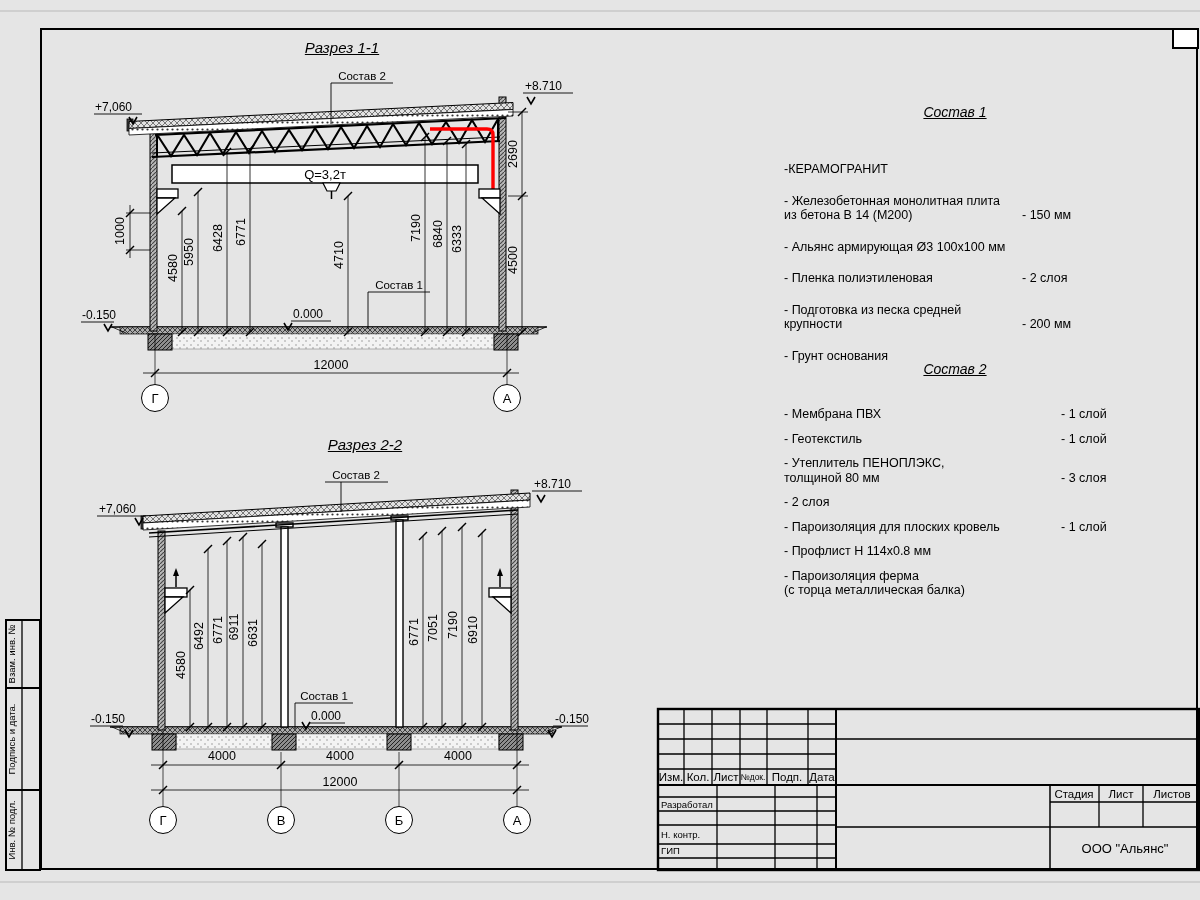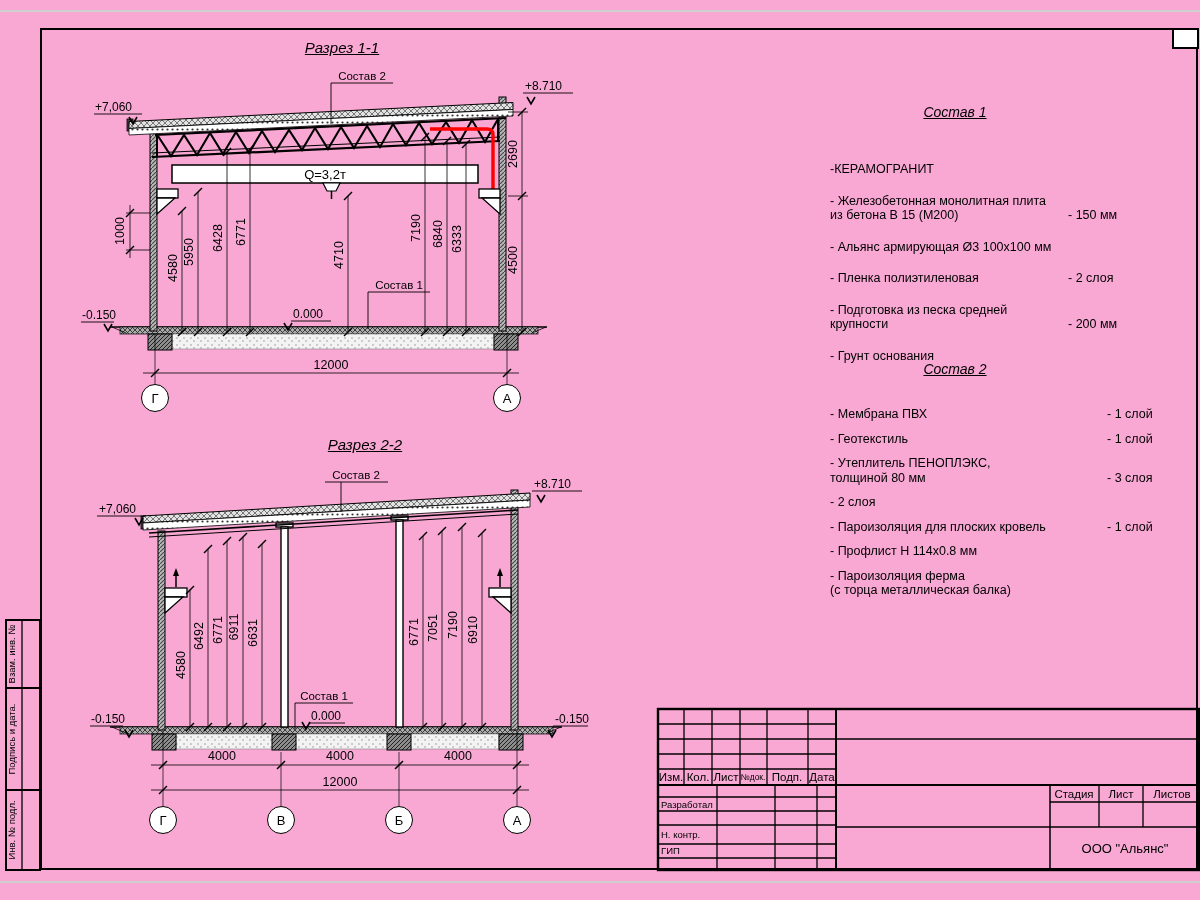--- a/index.html
+++ b/index.html
@@ -1,27 +1,27 @@
 <!DOCTYPE html>
 <html><head>
 <meta charset="utf-8">
 <style>
   html,body{margin:0;padding:0;width:1200px;height:900px;background:#fff;overflow:hidden;
     font-family:"Liberation Sans",sans-serif;}
-  #canvas{position:relative;width:1200px;height:900px;background:#f9a8d4;}
+  #canvas{position:relative;width:1200px;height:900px;background:#e5e5e5;}
   .grayline{position:absolute;left:0;width:1200px;height:2px;background:#cfcfcf;}
   #frame{position:absolute;left:40px;top:28px;width:1158px;height:842px;
     border:2.5px solid #000;box-sizing:border-box;}
   #tr-box{position:absolute;left:1172px;top:28px;width:27px;height:21px;
     border:2px solid #000;box-sizing:border-box;background:#fff;}
   .sec-title{position:absolute;font-size:15px;font-style:italic;text-align:center;
     text-decoration:underline;color:#000;width:160px;}
   .spec-title{position:absolute;font-size:14px;font-style:italic;text-align:center;
     text-decoration:underline;color:#000;width:160px;}
-  .spec-list{position:absolute;width:350px;color:#000;margin-left:46px;}
+  .spec-list{position:absolute;width:350px;color:#000;}
   .spec-item{display:flex;align-items:flex-end;}
   .spec1 .spec-item{margin-bottom:17px;}
   .spec2 .spec-item{margin-bottom:10px;gap:39px;}
   .spec-name{width:238px;font-size:12.5px;line-height:14.5px;white-space:pre-line;}
   .spec-value{font-size:12.5px;line-height:14.5px;white-space:pre;}
   svg text{font-family:"Liberation Sans",sans-serif;fill:#000;}
   svg{position:absolute;}
 </style>
 </head>
 <body>
@@ -400,21 +400,21 @@
 </svg>
 
 <div class="spec-title" style="left:875px;top:104px">Состав 1</div>
 <div class="spec-list spec1" style="left:784px;top:162px">
   <div class="spec-item">
         <div class="spec-name">-КЕРАМОГРАНИТ</div>
         <div class="spec-value"></div>
       </div>
   <div class="spec-item">
         <div class="spec-name">- Железобетонная монолитная плита
-из бетона В 15 (М200)</div>
+из бетона В 14 (М200)</div>
         <div class="spec-value">- 150 мм</div>
       </div>
   <div class="spec-item">
         <div class="spec-name">- Альянс армирующая Ø3 100х100 мм</div>
         <div class="spec-value"></div>
       </div>
   <div class="spec-item">
         <div class="spec-name">- Пленка полиэтиленовая</div>
         <div class="spec-value">- 2 слоя</div>
       </div>

